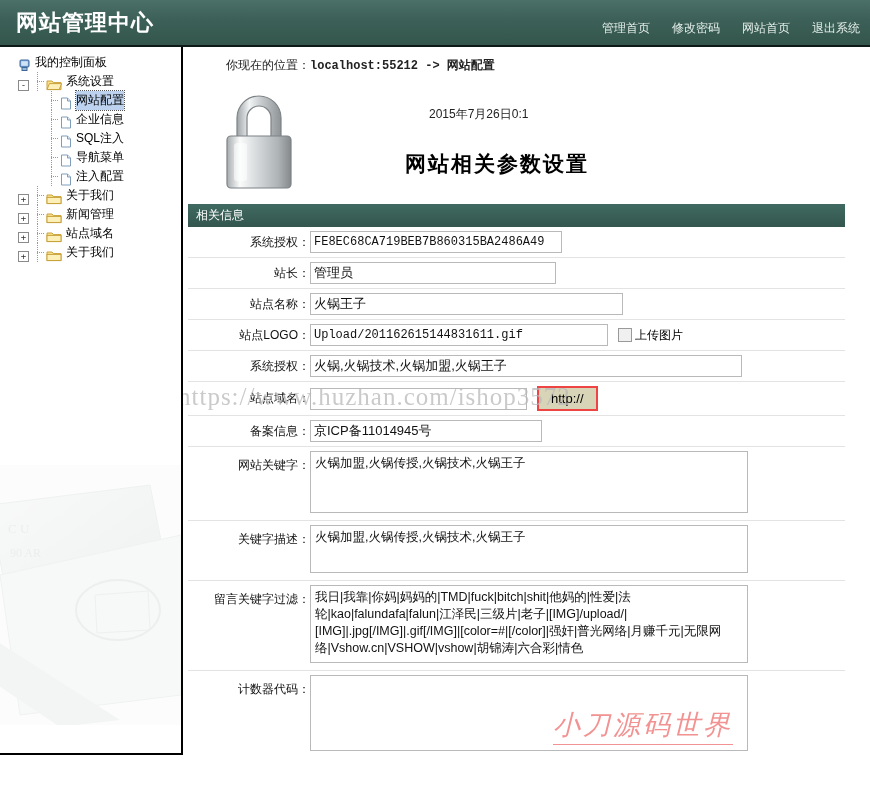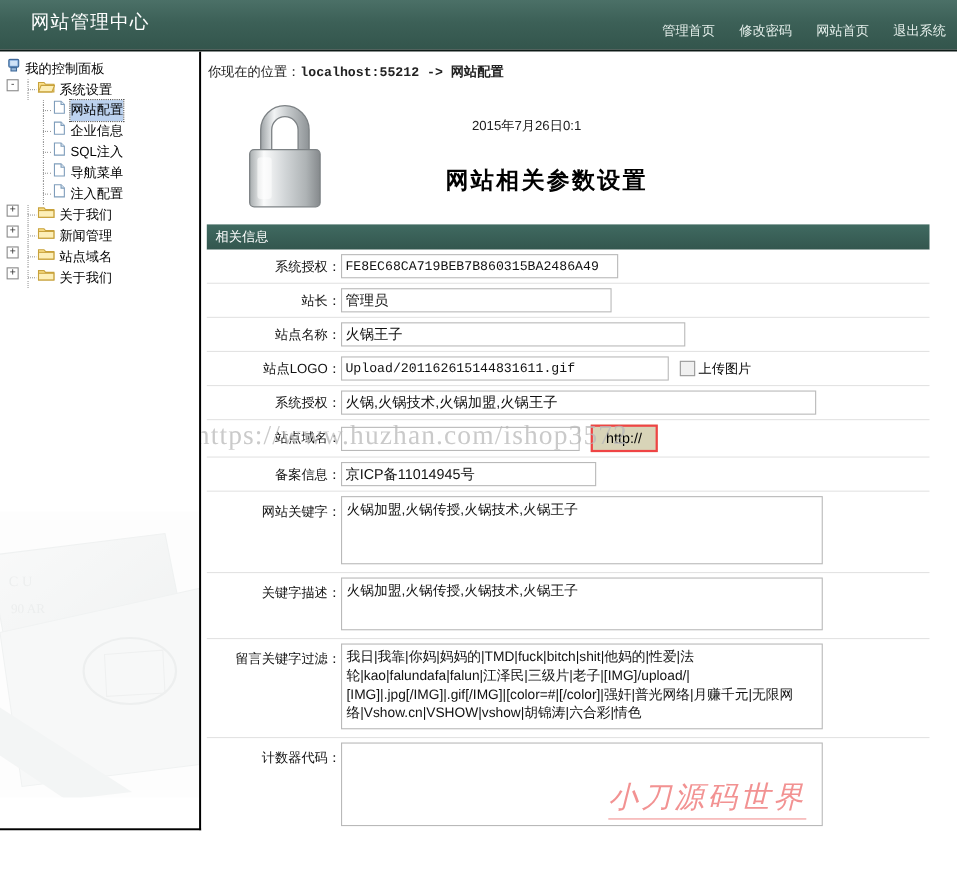--- a/index.html
+++ b/index.html
@@ -10,42 +10,42 @@
   }
   .app{position:relative;width:870px;height:790px;}
 
   
   .topbar{
     position:absolute;left:0;top:0;width:870px;height:45px;
     background:linear-gradient(to bottom,#4b7067 0%,#3c6057 45%,#33554c 100%);
     border-bottom:2px solid #0d1a17;
   }
   .brand{
-    position:absolute;left:28px;top:8px;
-    font-size:17px;font-weight:normal;color:#ffffff;
+    position:absolute;left:16px;top:8px;
+    font-size:22px;font-weight:bold;color:#ffffff;
     letter-spacing:1px;
     font-family:"DejaVu Sans","Liberation Sans",sans-serif;
   }
   .topnav{position:absolute;right:10px;top:20px;display:flex;gap:22px;margin-left:41px;}
   .topnav a{
     color:#e4eeea;text-decoration:none;font-size:12px;
   }
 
   
   .sidebar{
     position:absolute;left:0;top:47px;width:181px;height:708px;
     background:#ffffff;border-right:2px solid #000;
     overflow:hidden;
   }
   .sidebg{
     position:absolute;left:0;bottom:30px;width:181px;height:260px;
     opacity:.5;
   }
   .tree{position:relative;padding:6px 0 0 4px;z-index:2;}
-  .node{display:flex;align-items:flex-start;height:19px;white-space:nowrap;}
+  .node{display:flex;align-items:flex-end;height:19px;white-space:nowrap;margin-left:12px;}
   .node .lbl{font-size:12px;color:#000;line-height:19px;}
   .node.sel .lbl{background:#bcd2ef;outline:1px dotted #555;}
   .ind1{padding-left:2px;}
   .ind3{padding-left:31px;}
   .plus{
     width:9px;height:9px;border:1px solid #8a8a8a;background:#fff;
     font-size:9px;line-height:8px;text-align:center;color:#333;
     margin-right:4px;flex:0 0 auto;font-family:"DejaVu Sans Mono",monospace;
   }
   .dot-line{
@@ -61,21 +61,21 @@
   }
   .ico{margin-right:4px;flex:0 0 auto;display:inline-block;}
   .ico svg{display:block;}
 
   
   .content{
     position:absolute;left:183px;top:47px;width:687px;height:708px;
     background:#fff;overflow:hidden;
   }
   .crumb{
-    padding:10px 0 0 6px;font-size:12px;color:#222;
+    padding:10px 0 0 6px;font-size:12px;color:#222;margin-left:37px;
   }
   .crumb .mono{font-family:"Liberation Mono","DejaVu Sans Mono",monospace;font-weight:bold;}
   .crumb .cur{font-weight:bold;}
 
   .head-block{position:relative;height:130px;padding-left:16px;}
   .lock{position:absolute;left:30px;top:12px;}
   .datetime{
     position:absolute;left:246px;top:32px;font-size:12px;color:#222;
   }
   .bigtitle{

